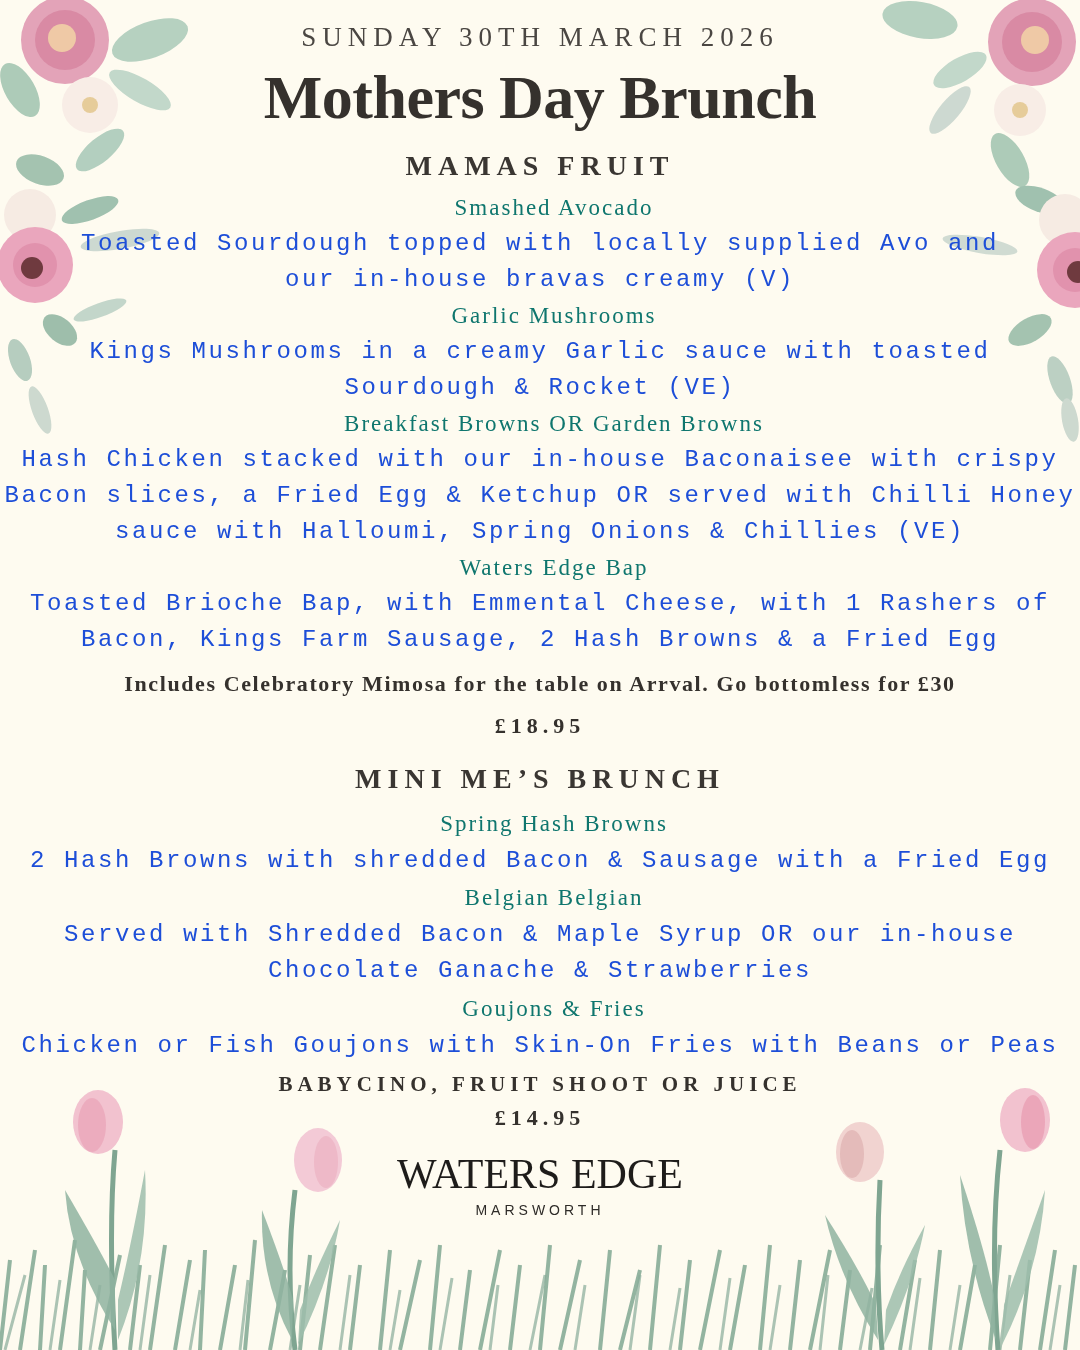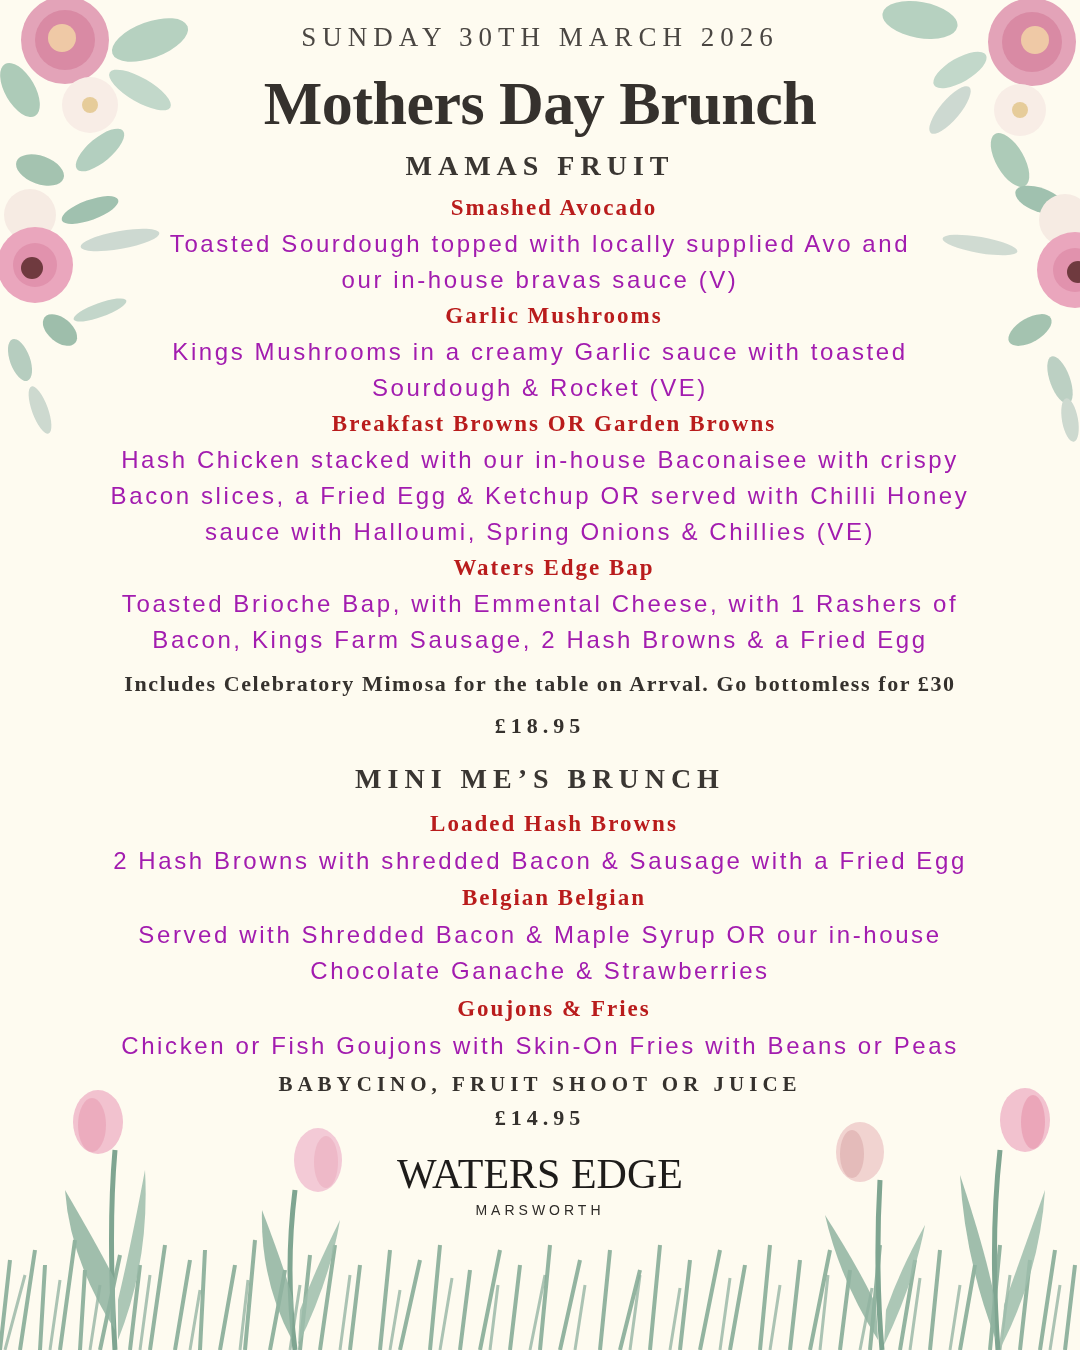--- a/index.html
+++ b/index.html
@@ -12,24 +12,24 @@
   }
   .page { position: absolute; inset: 0; }
   .content {
     position: absolute; left: 0; right: 0; top: 0;
     text-align: center;
     z-index: 2;
   }
   .line { position: absolute; left: 0; right: 0; text-align: center; white-space: nowrap; }
 
   .date { top: 22px; font-family: "Liberation Serif", serif; font-size: 27px; letter-spacing: 6px; color: #4a4642; }
-  .title { top: 68px; font-family: "Liberation Serif", serif; font-size: 62px; font-weight: bold; color: #35312d; letter-spacing: -0.5px; }
+  .title { top: 62px; font-family: "Liberation Serif", serif; font-size: 62px; font-weight: bold; color: #35312d; letter-spacing: -0.5px; }
   .section-title { font-family: "Liberation Serif", serif; font-size: 28px; font-weight: bold; letter-spacing: 6px; color: #3a3632; }
-  .item-name { font-family: "Liberation Serif", serif; font-size: 23px; font-weight: bold; letter-spacing: 2px; color: #b91c1c; padding-left: 28px; }
-  .item-desc { font-family: Liberation Sans, sans-serif; font-size: 24px; letter-spacing: 2.6px; color: #a21caf; }
+  .item-name { font-family: "Liberation Serif", serif; font-size: 23px; font-weight: normal; letter-spacing: 2px; color: #0f766e; padding-left: 28px; }
+  .item-desc { font-family: Liberation Mono, monospace; font-size: 24px; letter-spacing: 2.6px; color: #1d4ed8; }
   .note { font-family: "Liberation Serif", serif; font-size: 22px; font-weight: bold; letter-spacing: 1.6px; color: #35312d; }
   .price { font-family: "Liberation Serif", serif; font-size: 22px; font-weight: bold; letter-spacing: 5px; color: #35312d; }
   .drinks { font-family: "Liberation Serif", serif; font-size: 21px; font-weight: bold; letter-spacing: 5px; color: #35312d; }
   .brand { top: 1150px; font-family: "Liberation Serif", serif; font-size: 42px; color: #1e1c1a; letter-spacing: 0px; }
   .brand-sub { top: 1202px; font-family: "Liberation Sans", sans-serif; font-size: 14px; letter-spacing: 4px; color: #2e2b28; }
 
   .deco { position: absolute; z-index: 1; }
 </style>
 </head>
 <body>
@@ -118,41 +118,41 @@
   </svg>
 
   <div class="content">
     <div class="line date">SUNDAY 30TH MARCH 2026</div>
     <div class="line title">Mothers Day Brunch</div>
 
     <div class="line section-title" style="top:150px">MAMAS FRUIT</div>
 
     <div class="line item-name" style="top:195px">Smashed Avocado</div>
     <div class="line item-desc" style="top:230px">Toasted Sourdough topped with locally supplied Avo and</div>
-    <div class="line item-desc" style="top:266px">our in-house bravas sauce (V)</div>
+    <div class="line item-desc" style="top:266px">our in-house bravas creamy (V)</div>
 
     <div class="line item-name" style="top:303px">Garlic Mushrooms</div>
     <div class="line item-desc" style="top:338px">Kings Mushrooms in a creamy Garlic sauce with toasted</div>
     <div class="line item-desc" style="top:374px">Sourdough &amp; Rocket (VE)</div>
 
     <div class="line item-name" style="top:411px">Breakfast Browns OR Garden Browns</div>
     <div class="line item-desc" style="top:446px">Hash Chicken stacked with our in-house Baconaisee with crispy</div>
     <div class="line item-desc" style="top:482px">Bacon slices, a Fried Egg &amp; Ketchup OR served with Chilli Honey</div>
     <div class="line item-desc" style="top:518px">sauce with Halloumi, Spring Onions &amp; Chillies (VE)</div>
 
     <div class="line item-name" style="top:555px">Waters Edge Bap</div>
     <div class="line item-desc" style="top:590px">Toasted Brioche Bap, with Emmental Cheese, with 1 Rashers of</div>
     <div class="line item-desc" style="top:626px">Bacon, Kings Farm Sausage, 2 Hash Browns &amp; a Fried Egg</div>
 
     <div class="line note" style="top:671px">Includes Celebratory Mimosa for the table on Arrval. Go bottomless for £30</div>
     <div class="line price" style="top:713px">£18.95</div>
 
     <div class="line section-title" style="top:763px">MINI ME’S BRUNCH</div>
 
-    <div class="line item-name" style="top:811px">Loaded Hash Browns</div>
+    <div class="line item-name" style="top:811px">Spring Hash Browns</div>
     <div class="line item-desc" style="top:847px">2 Hash Browns with shredded Bacon &amp; Sausage with a Fried Egg</div>
 
     <div class="line item-name" style="top:885px">Belgian Belgian</div>
     <div class="line item-desc" style="top:921px">Served with Shredded Bacon &amp; Maple Syrup OR our in-house</div>
     <div class="line item-desc" style="top:957px">Chocolate Ganache &amp; Strawberries</div>
 
     <div class="line item-name" style="top:996px">Goujons &amp; Fries</div>
     <div class="line item-desc" style="top:1032px">Chicken or Fish Goujons with Skin-On Fries with Beans or Peas</div>
 
     <div class="line drinks" style="top:1072px">BABYCINO, FRUIT SHOOT OR JUICE</div>

